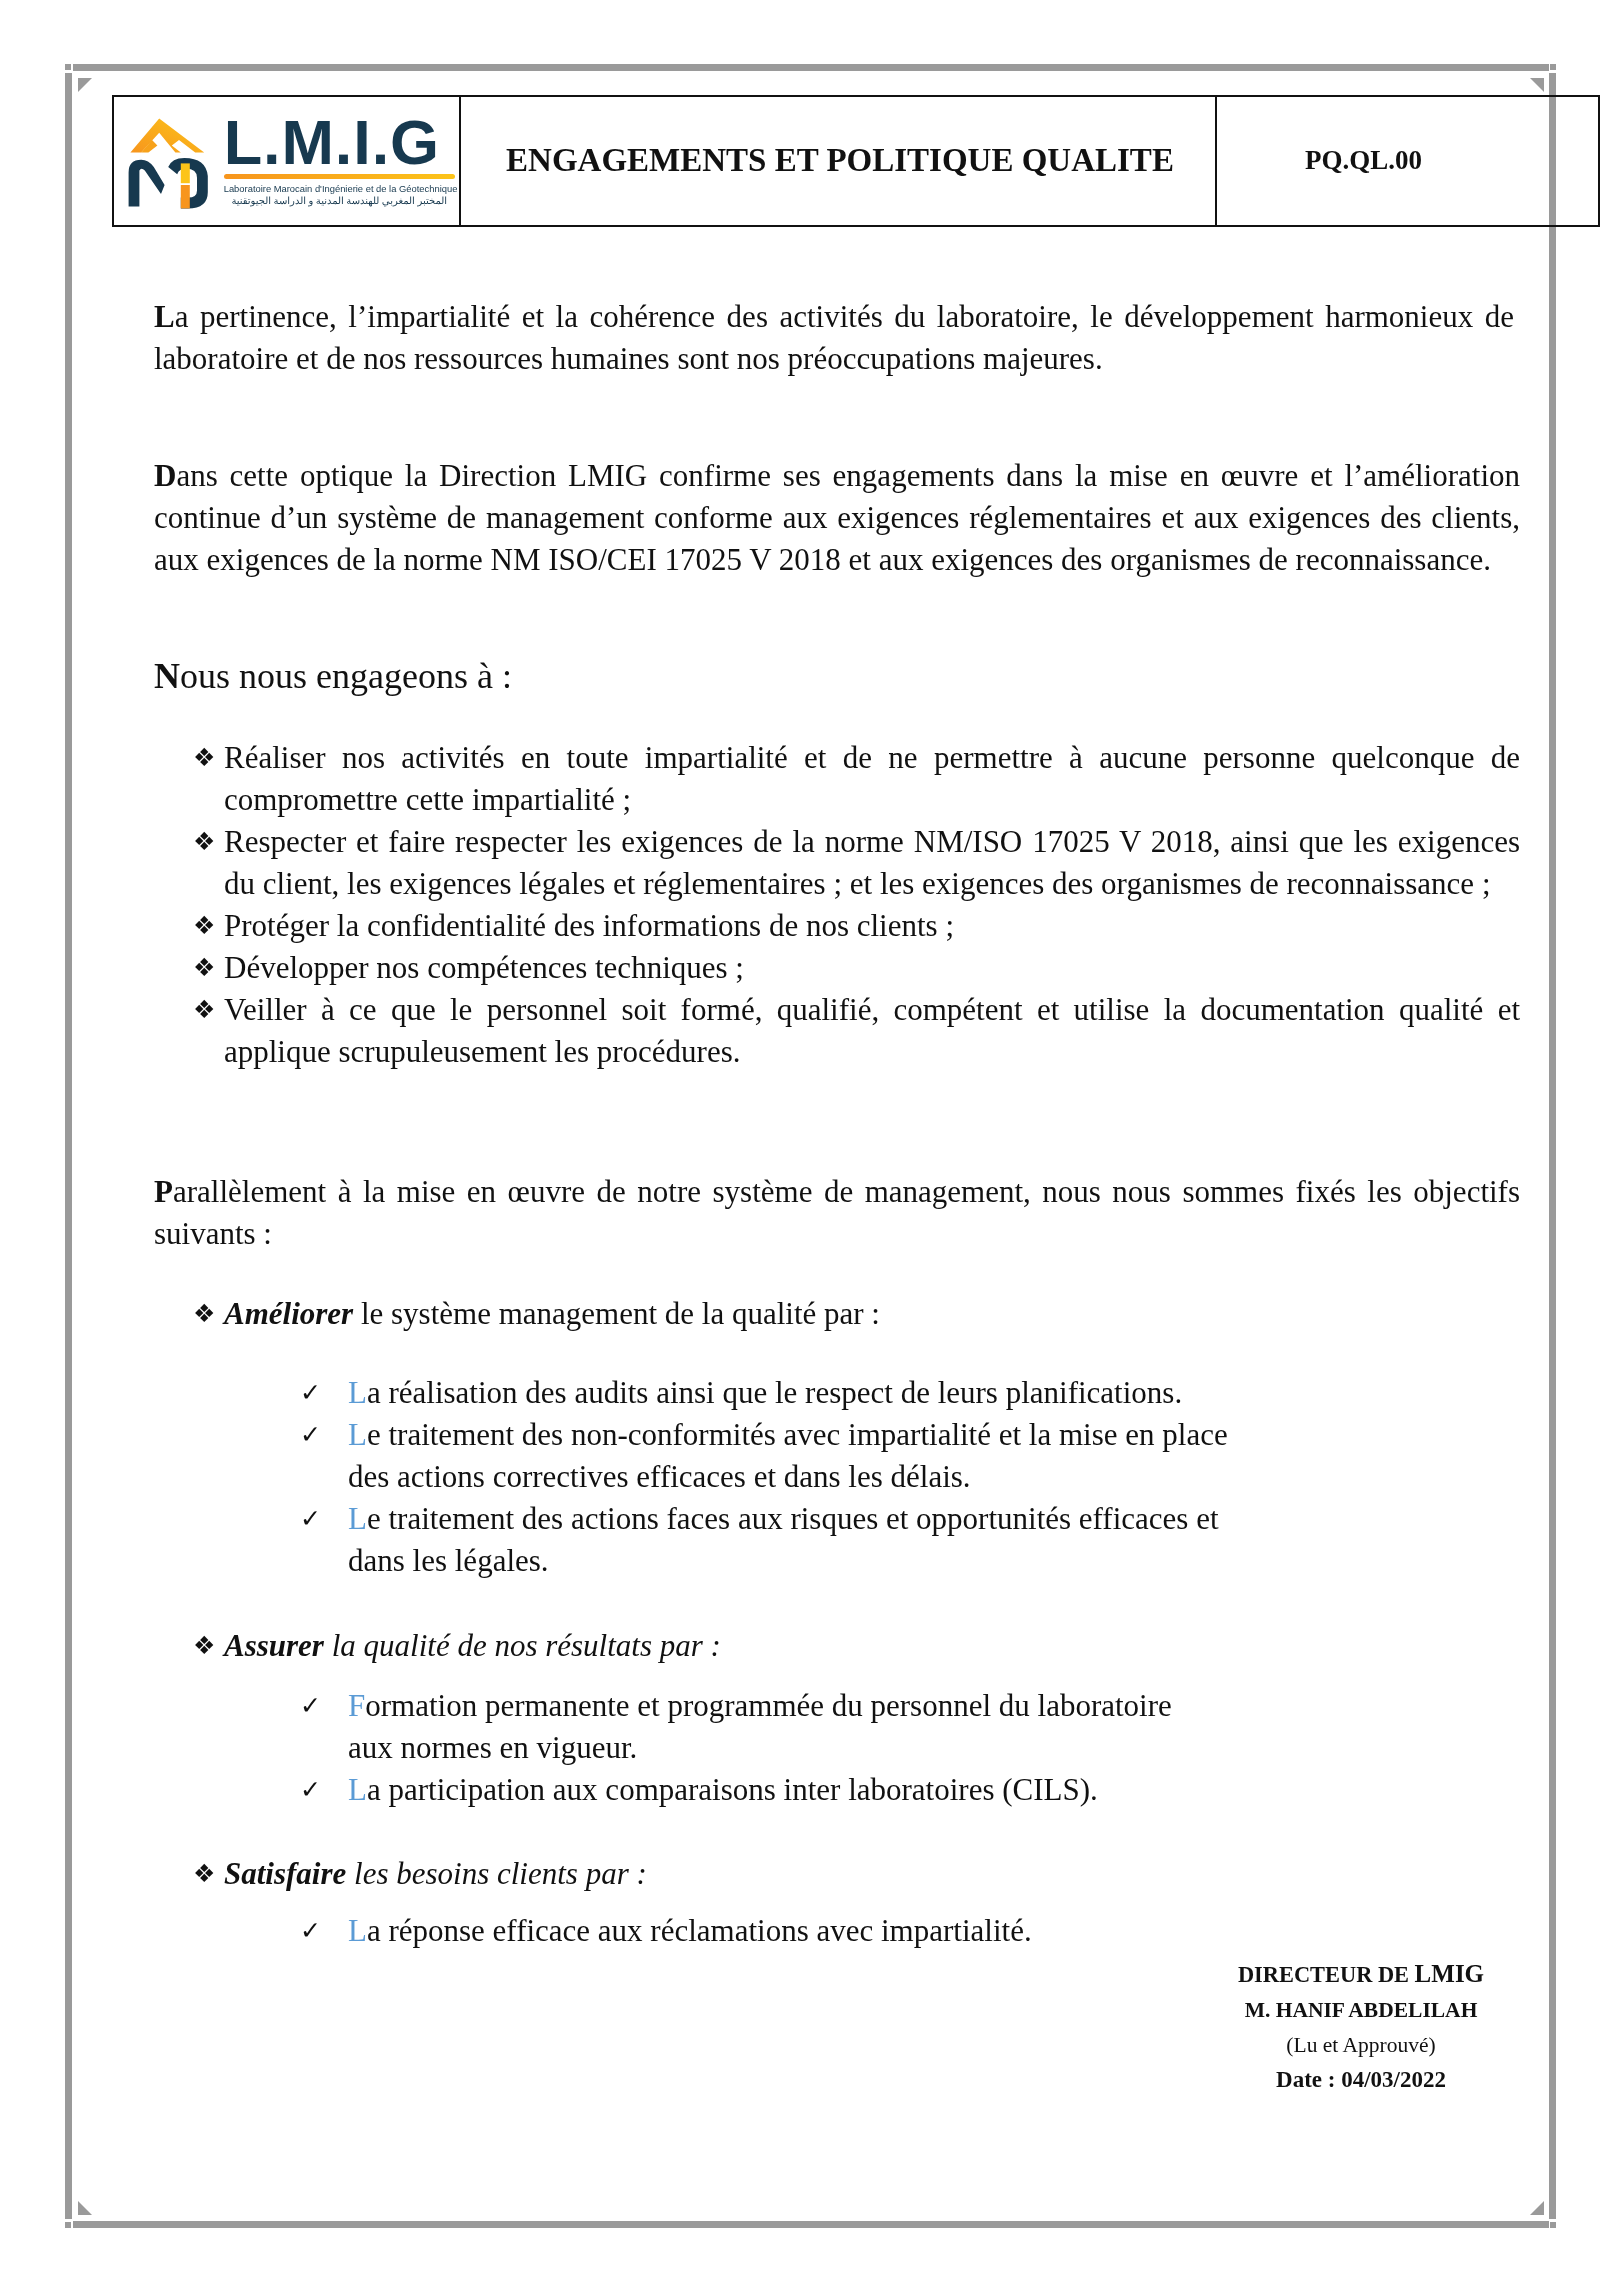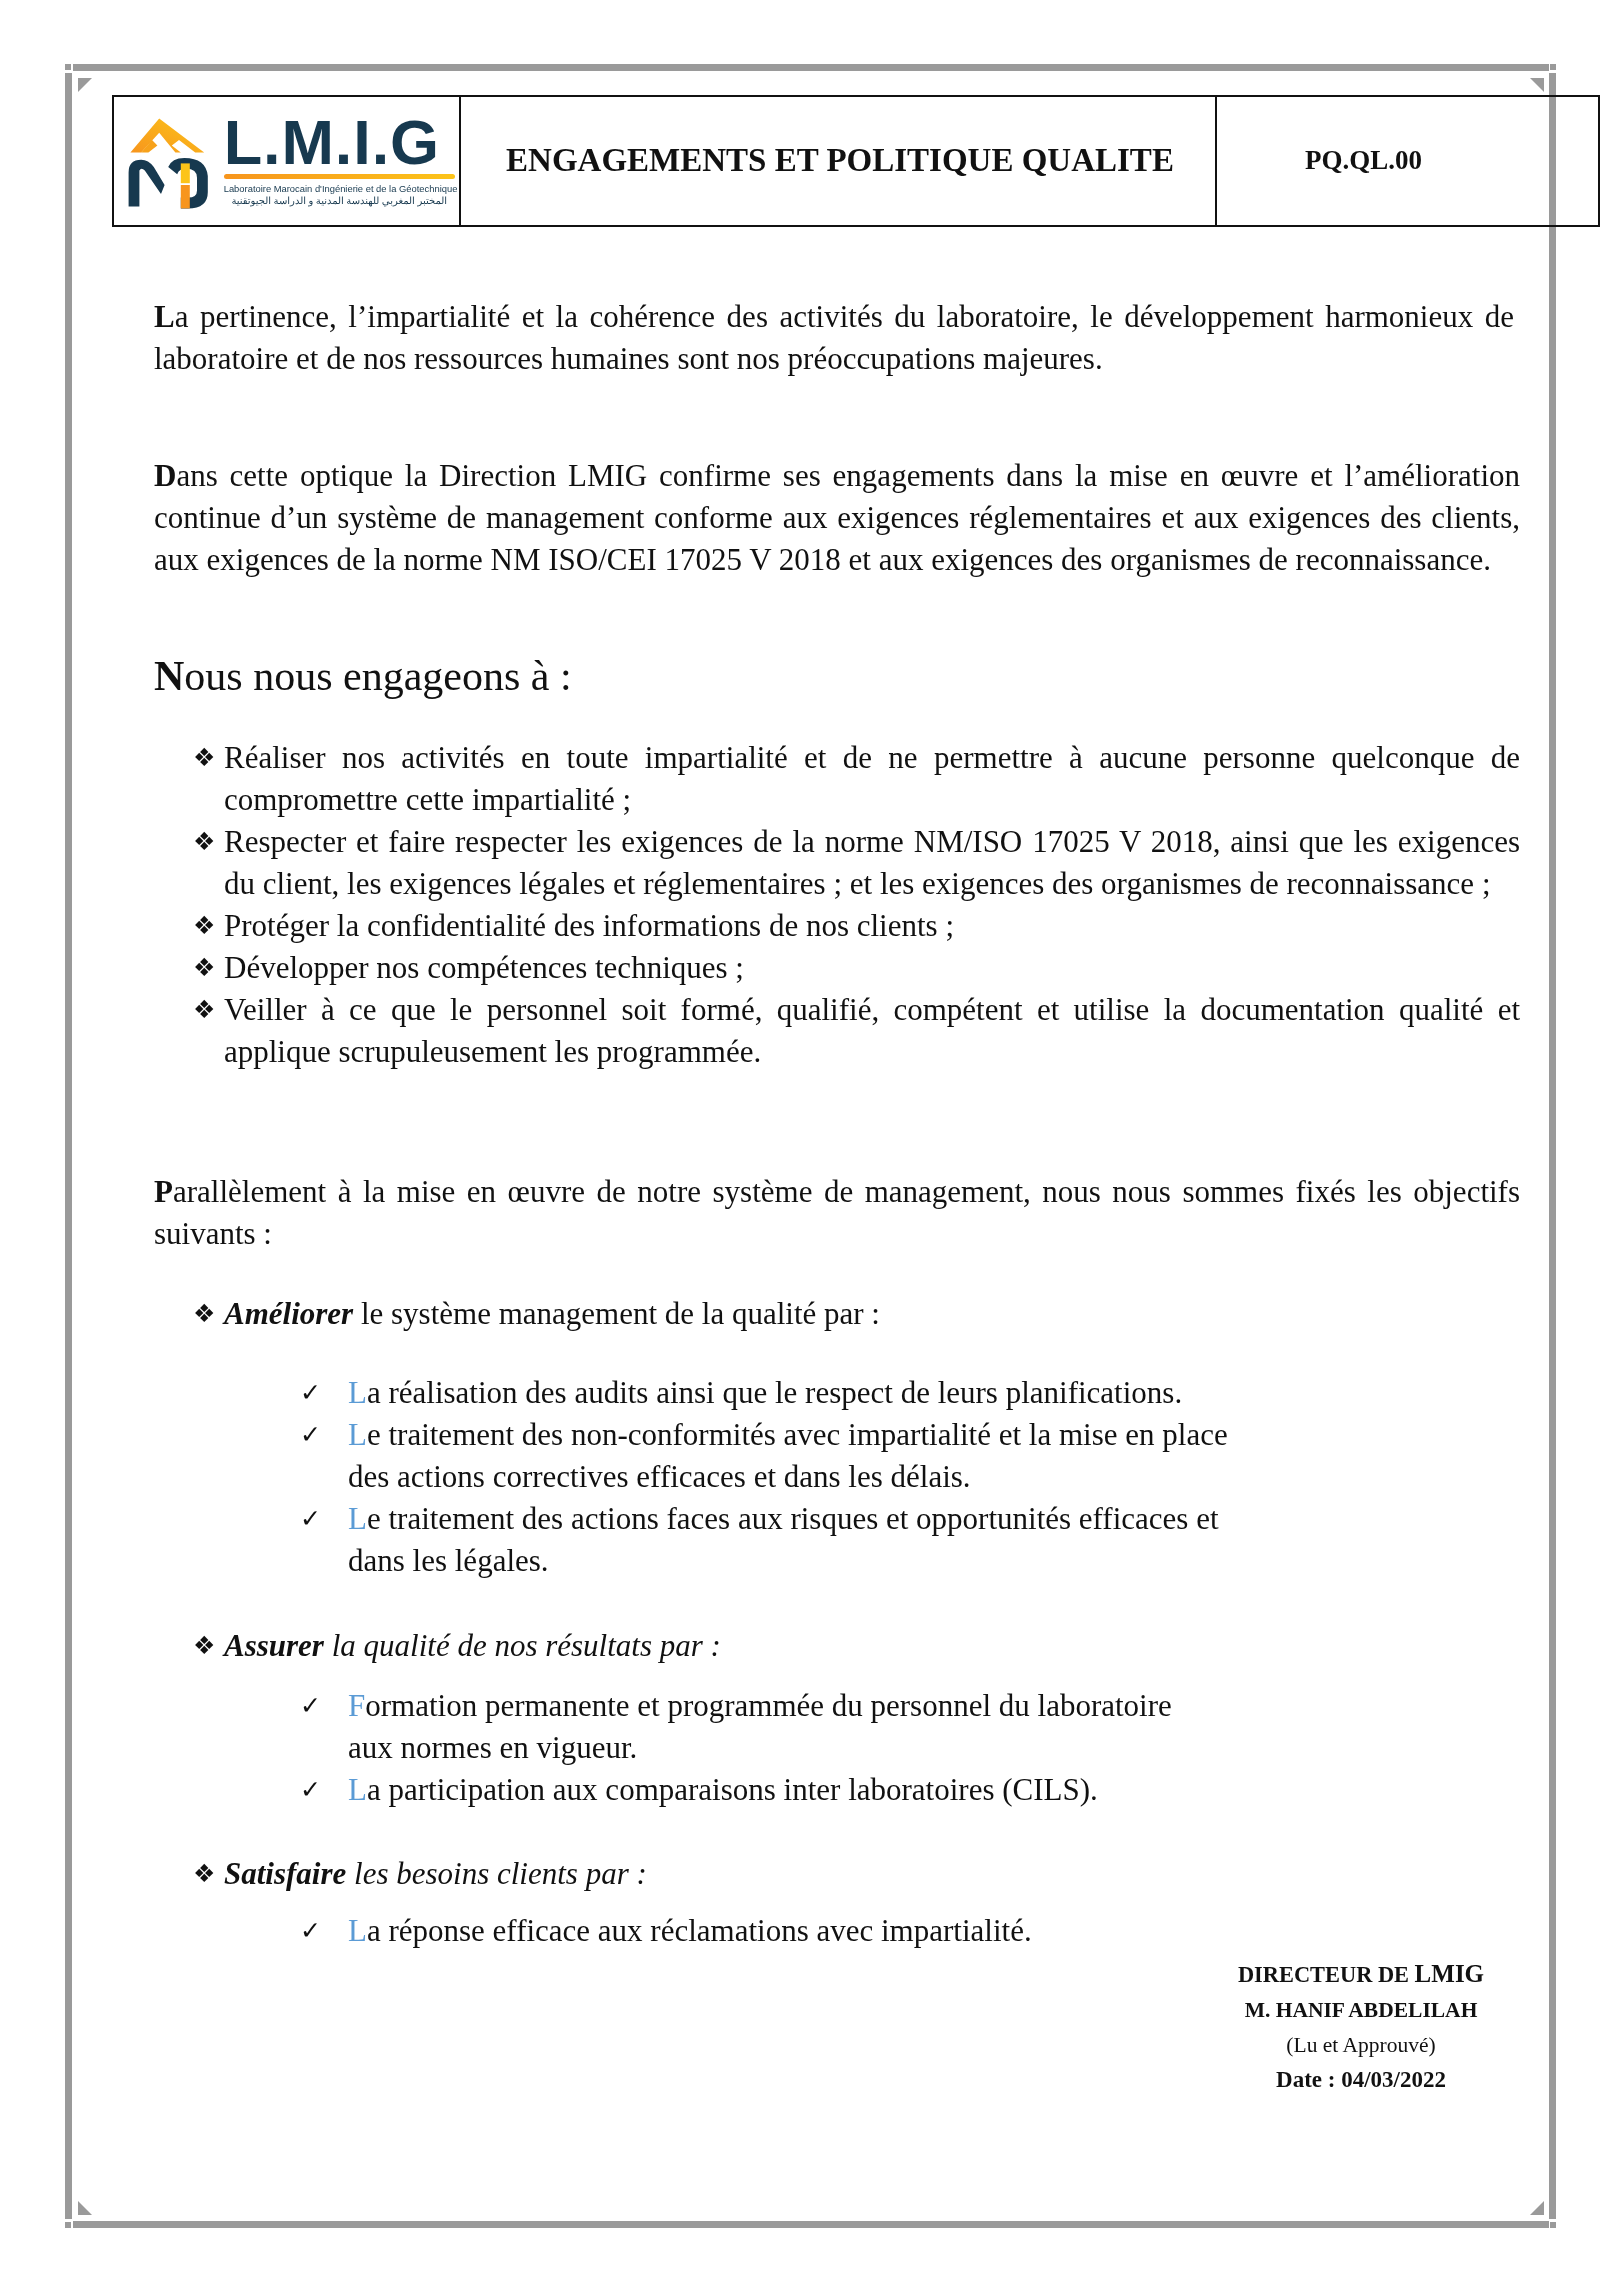--- a/index.html
+++ b/index.html
@@ -29,21 +29,21 @@
   .logo-bar { position:absolute; left:99px; top:61px; width:231px; height:5.4px; border-radius:2.7px;
               background:linear-gradient(90deg,#f7951d,#fcc419); }
   .logo-sub { position:absolute; left:99px; top:70px; font-family:"Liberation Sans","DejaVu Sans",sans-serif;
               font-size:9.4px; color:#17394f; white-space:nowrap; }
   .logo-ar { position:absolute; left:99px; top:82px; font-family:Liberation Serif, serif;
              font-size:10px; color:#17394f; white-space:nowrap; direction:rtl; width:231px; text-align:center; }
 
   
   .p { position:absolute; font-size:31px; line-height:42px; text-align:justify; }
   .p .first { font-weight:bold; }
-  .lead { position:absolute; font-size:42px; line-height:42px; }
+  .lead { position:absolute; font-size:36px; line-height:42px; }
   .lead .first { font-weight:bold; }
 
   .blist { position:absolute; left:193px; width:1327px; margin:0; padding:0; list-style:none; }
   .blist li { position:relative; padding-left:31px; font-size:31px; line-height:42px; text-align:justify; }
   .diamond { position:absolute; left:0; top:0; font-size:25px; line-height:42px; }
 
   .obj { position:absolute; left:193px; font-size:31px; line-height:42px; white-space:nowrap; }
   .obj .verb { font-weight:bold; font-style:italic; }
   .obj .diamond { position:absolute; left:0; }
   .obj .txt { padding-left:31px; }
@@ -120,21 +120,21 @@
 
 <div class="lead" style="left:154px; top:655px;">
   <span class="first">N</span><span>ous nous engageons à :</span>
 </div>
 
 <ul class="blist" style="top:737px;">
   <li><span class="diamond">❖</span><span>Réaliser nos activités en toute impartialité et de ne permettre à aucune personne quelconque de compromettre cette impartialité ;</span></li>
   <li><span class="diamond">❖</span><span>Respecter et faire respecter les exigences de la norme NM/ISO 17025 V 2018, ainsi que les exigences du client, les exigences légales et réglementaires ; et les exigences des organismes de reconnaissance ;</span></li>
   <li><span class="diamond">❖</span><span>Protéger la confidentialité des informations de nos clients ;</span></li>
   <li><span class="diamond">❖</span><span>Développer nos compétences techniques ;</span></li>
-  <li><span class="diamond">❖</span><span>Veiller à ce que le personnel soit formé, qualifié, compétent et utilise la documentation qualité et applique scrupuleusement les programmée.</span></li>
+  <li><span class="diamond">❖</span><span>Veiller à ce que le personnel soit formé, qualifié, compétent et utilise la documentation qualité et applique scrupuleusement les procédures.</span></li>
 </ul>
 
 <div class="p" style="left:154px; top:1171px; width:1366px;">
   <span class="first">P</span><span>arallèlement à la mise en œuvre de notre système de management, nous nous sommes fixés les objectifs suivants :</span>
 </div>
 
 <div class="obj" style="top:1293px;">
   <span class="diamond">❖</span>
   <span class="txt"><span class="verb">Améliorer</span><span class="rest"> le système management de la qualité par :</span></span>
 </div>

